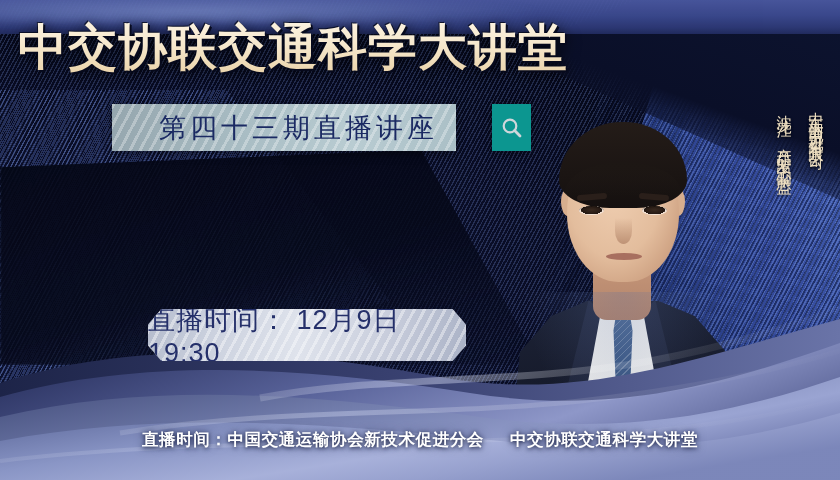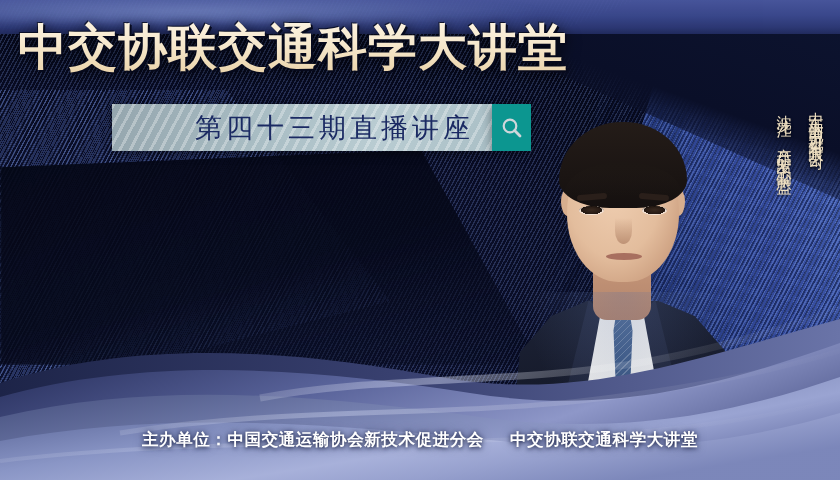--- a/index.html
+++ b/index.html
@@ -200,21 +200,21 @@
     -webkit-background-clip:text; background-clip:text;
     color:transparent;
     -webkit-text-stroke:0px;
     filter:drop-shadow(2px 2px 0 rgba(6,10,28,.95)) drop-shadow(-1px -1px 0 rgba(6,10,28,.8)) drop-shadow(0 3px 7px rgba(0,0,0,.6));
     padding-left:18px;
     padding-right:62px;
   }
 
   .sub-bar{
     position:absolute; left:112px; top:104px;
-    width:380px; height:47px;
+    width:344px; height:47px;
     background:linear-gradient(100deg,#95a6ae 0%, #a8bcc3 38%, #b9ccd2 70%, #aabfc6 100%);
     box-shadow:0 2px 10px rgba(0,0,0,.45);
     overflow:hidden;
   }
   .sub-bar:after{
     content:""; position:absolute; inset:0;
     background-image:repeating-linear-gradient(118deg,
       rgba(255,255,255,.30) 0 3px, rgba(255,255,255,0) 3px 9px);
   }
   .sub-bar-text{
@@ -378,23 +378,26 @@
     </div>
 
     <div class="search-box">
       <svg width="24" height="24" viewBox="0 0 24 24">
         <circle cx="10" cy="10" r="6.3" fill="none" stroke="#cfd6da" stroke-width="2.2"></circle>
         <line x1="14.6" y1="14.6" x2="20" y2="20" stroke="#cfd6da" stroke-width="2.8" stroke-linecap="round"></line>
       </svg>
     </div>
 
 
+    <div class="time-pill">
+      <div class="time-text">直播时间： 12月9日19:30</div>
+    </div>
 
     <div class="vcol company">中车株洲电力机车有限公司</div>
 
     <div class="vcol person">沈龙江 产品研发中心副总监</div>
 
     <div class="footer">
-      <span>主办单位：</span><span>中国交通运输协会新技术促进分会</span><span class="gap"></span><span>中交协联交通科学大讲堂</span>
+      <span>直播时间：</span><span>中国交通运输协会新技术促进分会</span><span class="gap"></span><span>中交协联交通科学大讲堂</span>
     </div>
 
   </div>
 </div>
 
 </body></html>

